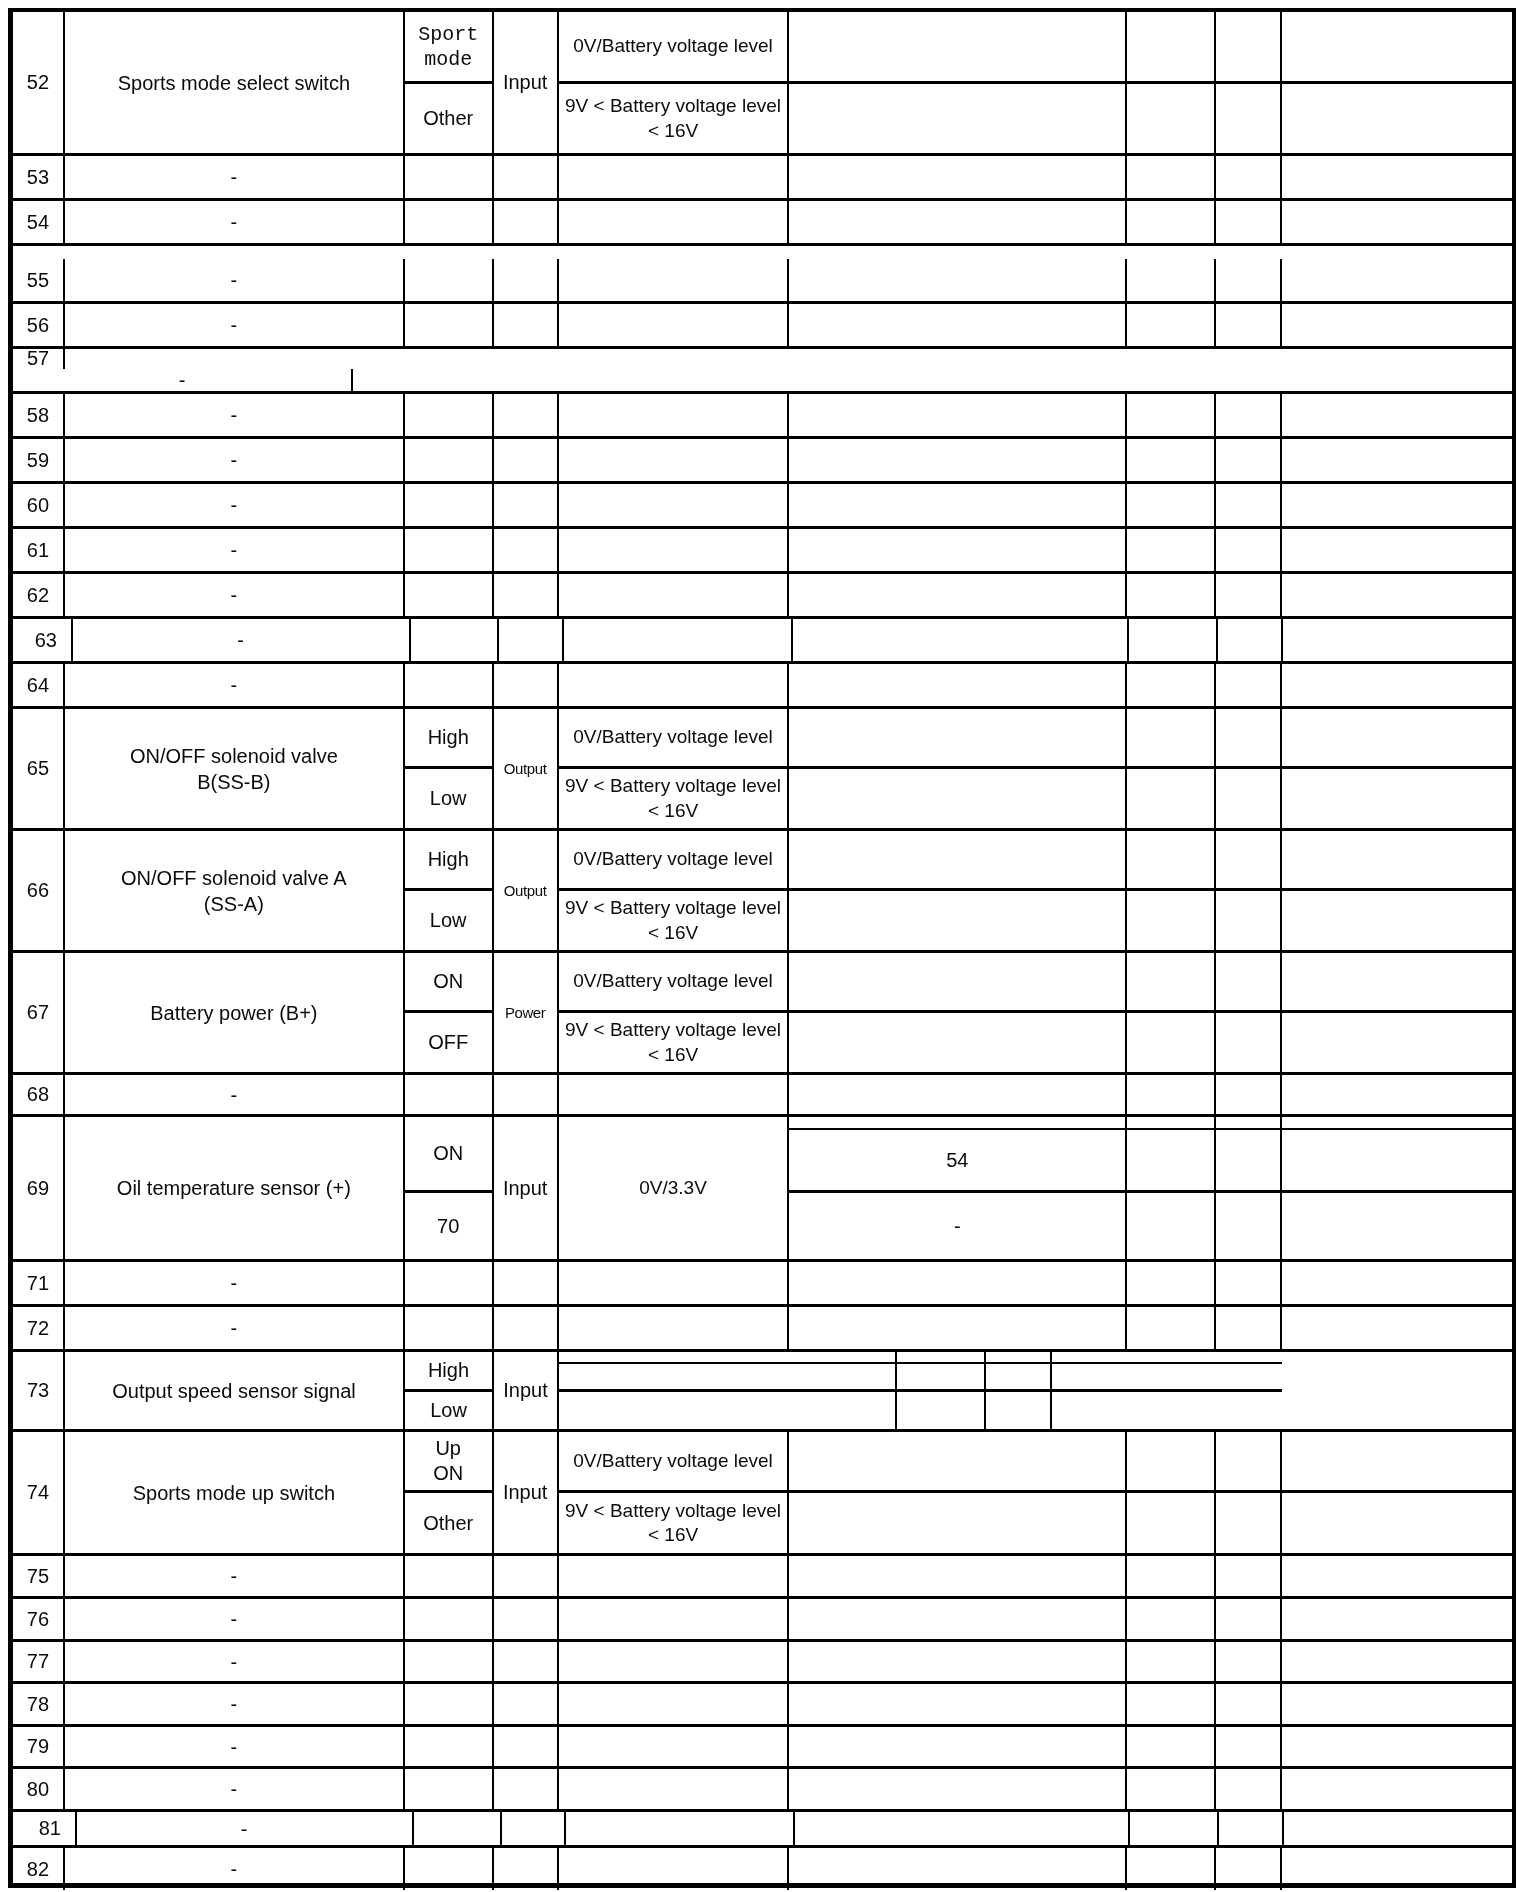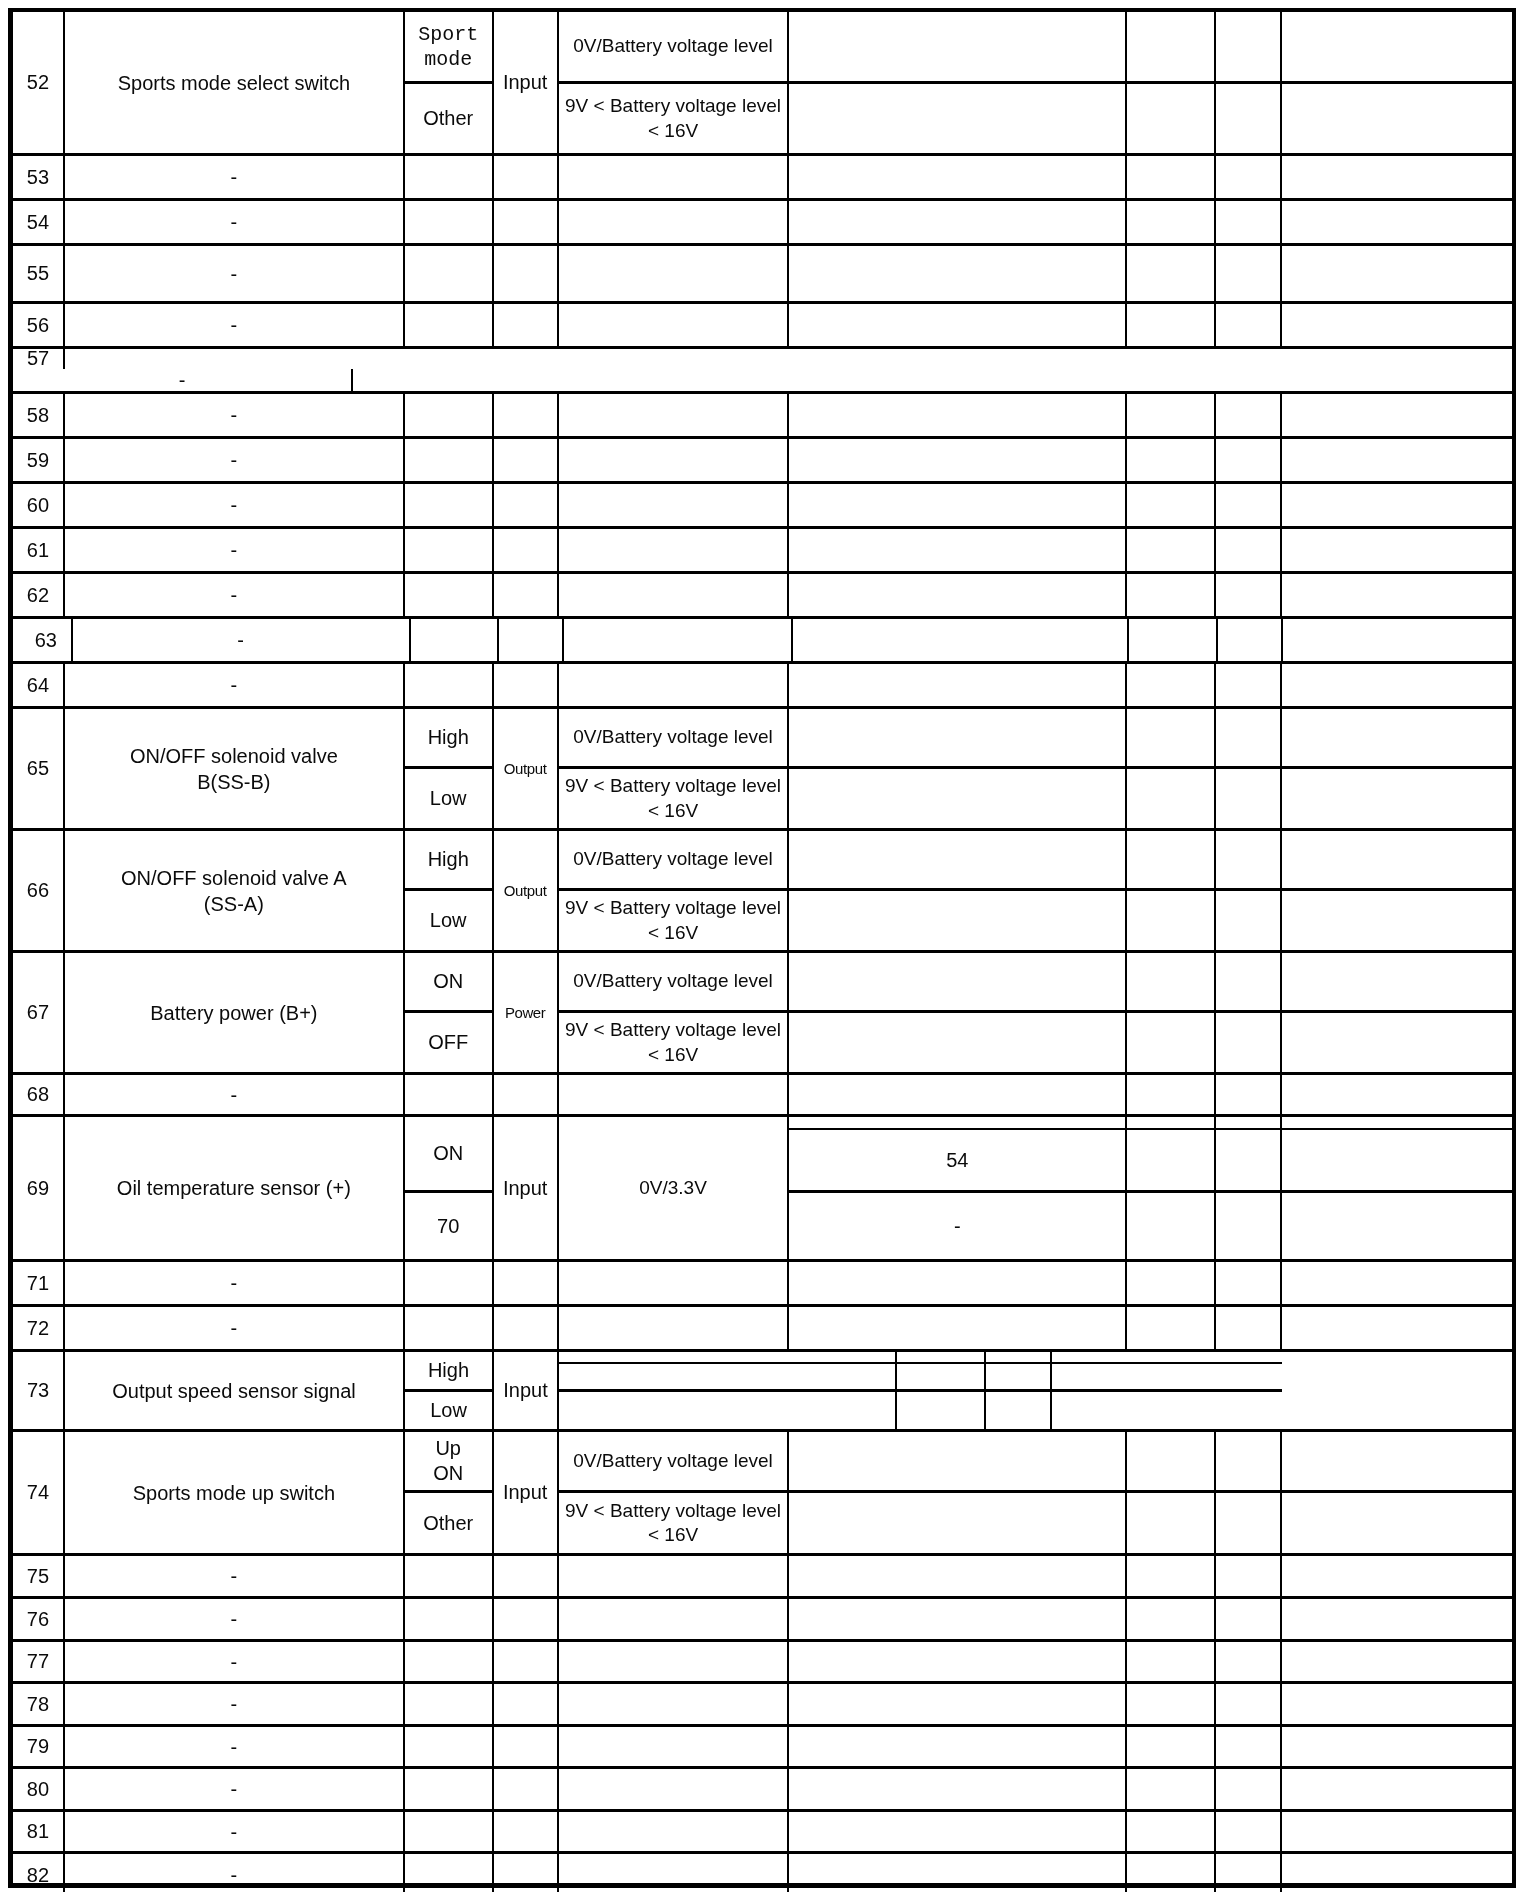--- a/index.html
+++ b/index.html
@@ -77,21 +77,21 @@
         <div class="cell c1">54</div>
         <div class="cell c2">-</div>
         <div class="cell c3"></div>
         <div class="cell c4"></div>
         <div class="cell c5"></div>
         <div class="cell c6"></div>
         <div class="cell c7"></div>
         <div class="cell c8"></div>
         <div class="cell c9"></div>
       </div>
-      <div class="row" style="height: 58px;">
+      <div class="row" style="height: 45px; margin-top: 13px;">
         <div class="cell c1">55</div>
         <div class="cell c2">-</div>
         <div class="cell c3"></div>
         <div class="cell c4"></div>
         <div class="cell c5"></div>
         <div class="cell c6"></div>
         <div class="cell c7"></div>
         <div class="cell c8"></div>
         <div class="cell c9"></div>
       </div>
@@ -446,21 +446,21 @@
         <div class="cell c1">80</div>
         <div class="cell c2">-</div>
         <div class="cell c3"></div>
         <div class="cell c4"></div>
         <div class="cell c5"></div>
         <div class="cell c6"></div>
         <div class="cell c7"></div>
         <div class="cell c8"></div>
         <div class="cell c9"></div>
       </div>
-      <div class="row" style="height: 42px;">
+      <div class="row" style="height: 36px; padding-left: 12px;">
         <div class="cell c1">81</div>
         <div class="cell c2">-</div>
         <div class="cell c3"></div>
         <div class="cell c4"></div>
         <div class="cell c5"></div>
         <div class="cell c6"></div>
         <div class="cell c7"></div>
         <div class="cell c8"></div>
         <div class="cell c9"></div>
       </div>

